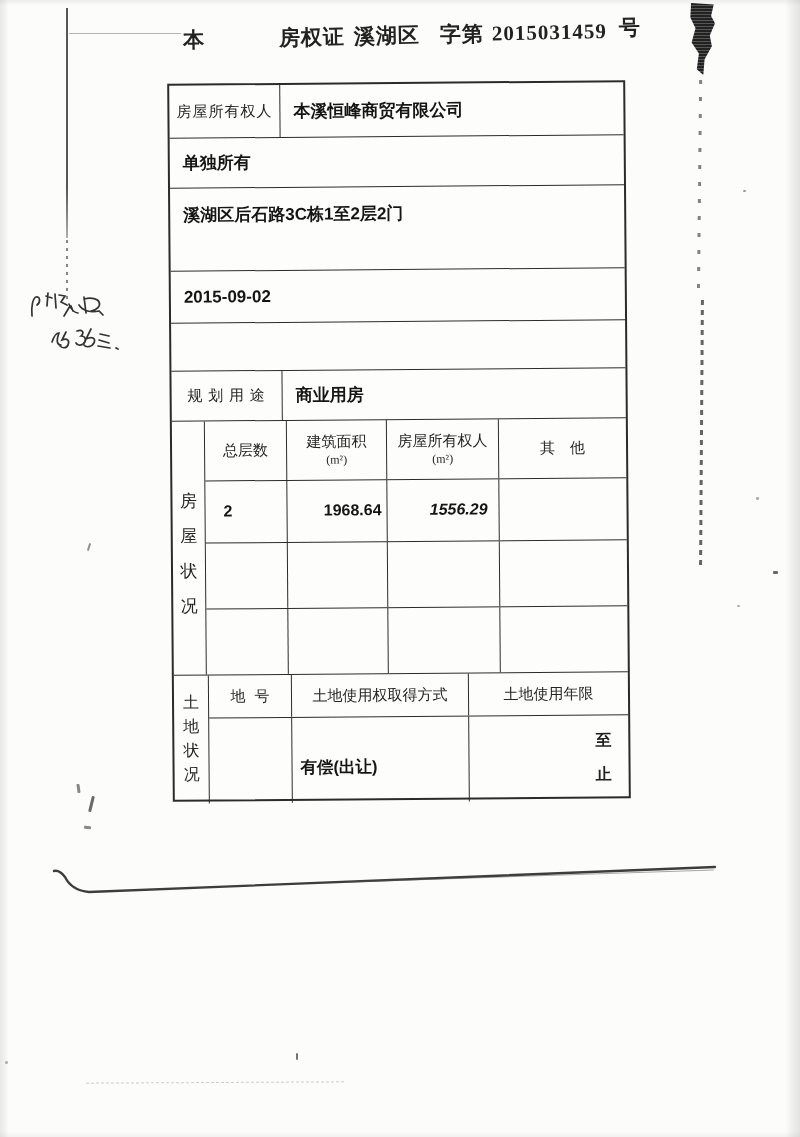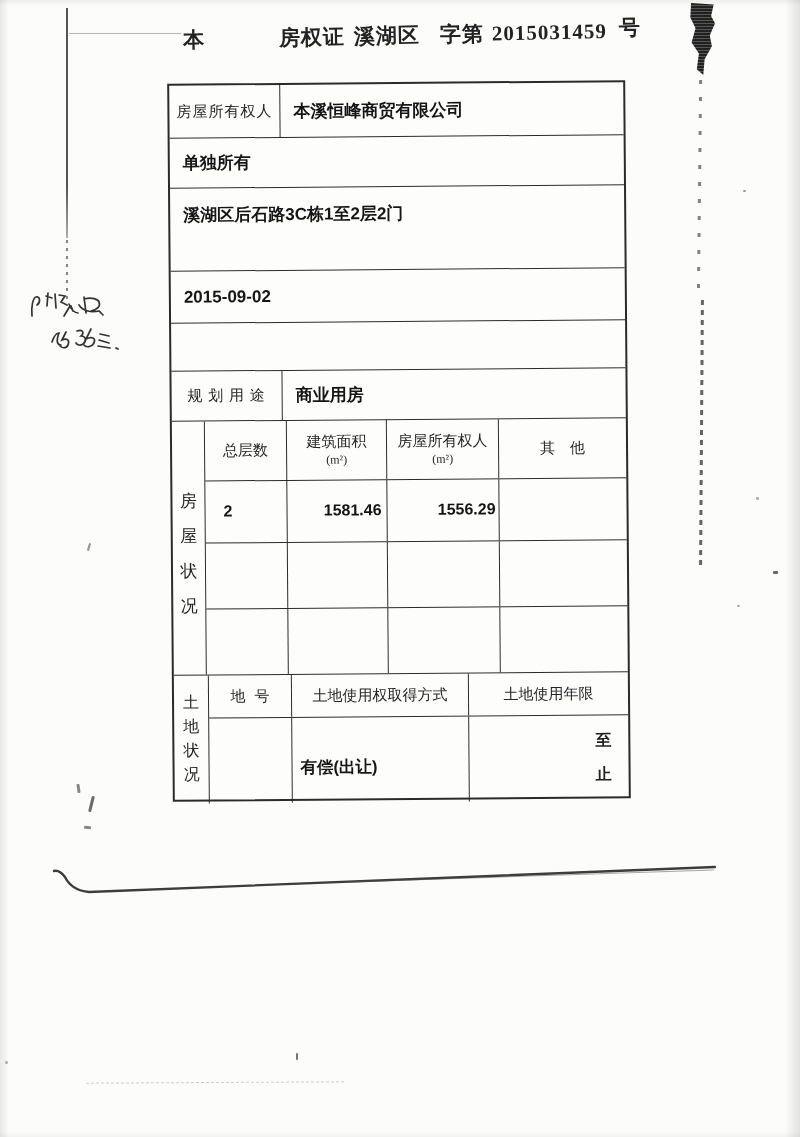--- a/index.html
+++ b/index.html
@@ -63,21 +63,21 @@
   .house .hrow-2{height:67px;}
   .house .hrow-3{height:65px;}
   .house .c1{width:82px;}
   .house .c2{width:100px;}
   .house .c3{width:112px;}
   .house .c4{flex:1;}
   .num-cell{font-family:"Liberation Sans","DejaVu Sans",sans-serif;font-weight:bold;
     font-size:16px;color:#151515;}
   .house .hrow-1 .c1{align-items:flex-start;padding-left:18px;}
   .house .hrow-1 .c2{align-items:flex-end;padding-right:5px;}
-  .house .hrow-1 .c3{align-items:flex-end;padding-right:3px;}
+  .house .hrow-1 .c3{align-items:flex-end;padding-right:11px;font-style:italic;}
   
   .land{height:128px;border-bottom:none;}
   .land .lrow-head{height:43px;}
   .land .lrow-data{height:85px;}
   .land .d1{width:83px;font-family:Liberation Mono, monospace;}
   .land .d2{width:177px;}
   .land .d3{flex:1;}
   .land .lrow-data .d2{align-items:flex-start;justify-content:center;padding-left:8px;}
   .method-cell{font-family:"Liberation Sans","DejaVu Sans",sans-serif;font-weight:bold;
     font-size:16.5px;color:#151515;padding-top:14px;}
@@ -163,21 +163,21 @@
           <div class="cell c3">
             <span class="col-title">房屋所有权人</span>
             <span class="col-unit">(m²)</span>
           </div>
           <div class="cell c4">
             <span class="col-title">其　他</span>
           </div>
         </div>
         <div class="sec-row hrow-1">
           <div class="cell c1 num-cell">2</div>
-          <div class="cell c2 num-cell">1581.46</div>
+          <div class="cell c2 num-cell">1968.64</div>
           <div class="cell c3 num-cell">1556.29</div>
           <div class="cell c4 num-cell"></div>
         </div>
         <div class="sec-row hrow-2">
           <div class="cell c1"></div>
           <div class="cell c2"></div>
           <div class="cell c3"></div>
           <div class="cell c4"></div>
         </div>
         <div class="sec-row hrow-3">

